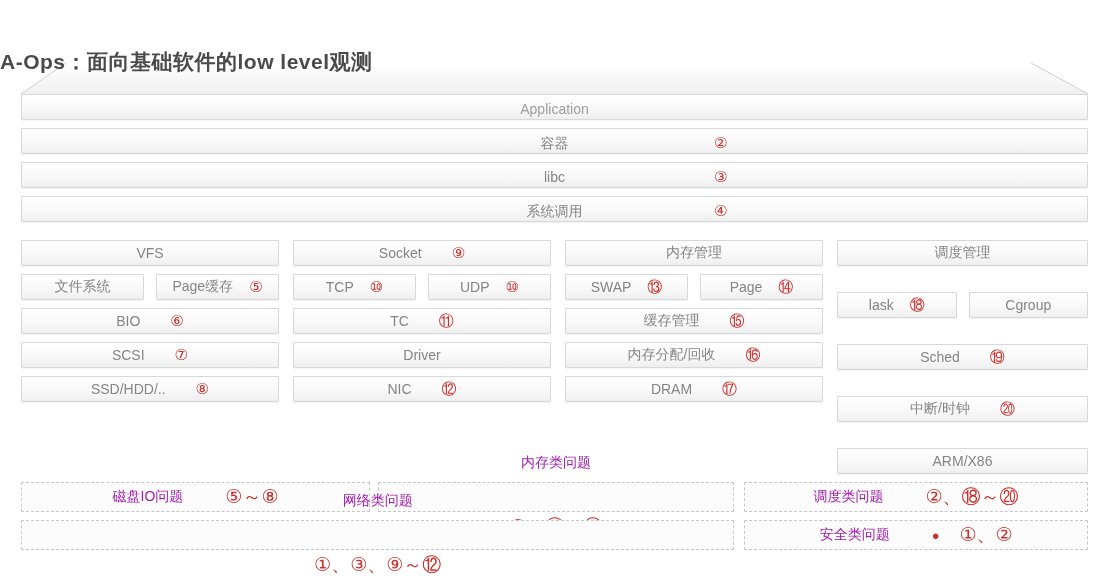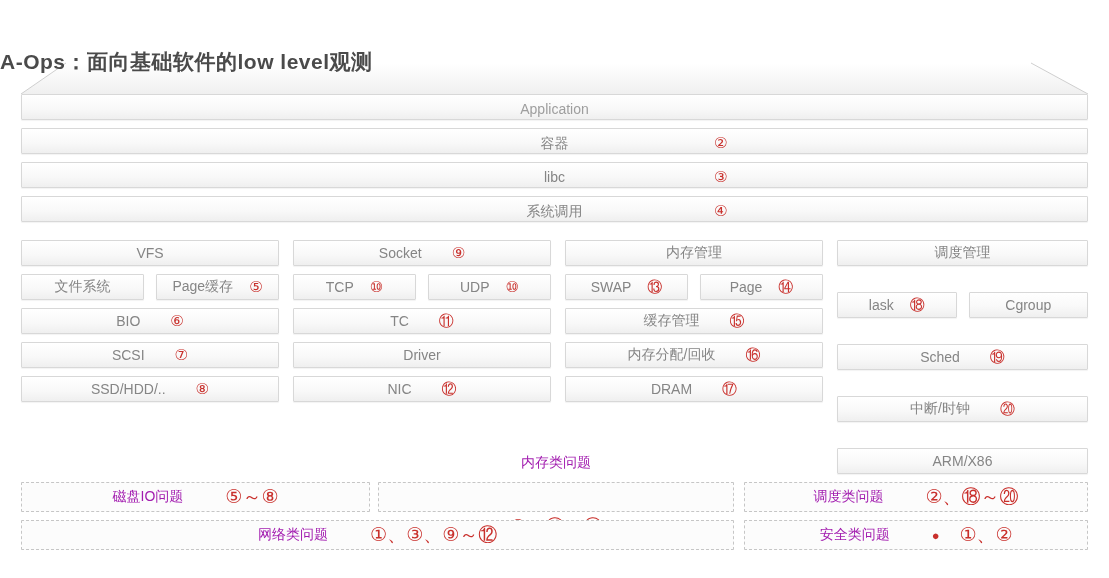--- a/index.html
+++ b/index.html
@@ -37,21 +37,21 @@
     box-sizing:border-box;height:30px;
     border:1px dashed #c6c6c6;border-radius:1px;background:#fcfcfc;
     display:flex;align-items:center;justify-content:center;gap:42px;
     font-size:14px;
   }
   .dash .plbl{font-weight:normal;color:#a21caf;}
   .dash .num{font-size:19px;}
   .w1{width:349px;margin-right:8px;}
   .w2{width:356px;margin-right:10px;flex-direction:column;}
   .w3{width:344px;}
-  .w4{width:714px;margin-right:10px;}
+  .w4{width:714px;margin-right:10px;flex-direction:column;}
   .bullet{color:#c9302c;font-size:13px;margin-right:-22px;}
 </style>
 </head>
 <body>
 
 <div class="stage">
 
   <div class="title">A-Ops：面向基础软件的low level观测</div>
 
   <svg class="lid" width="1109" height="34" viewBox="0 0 1109 34">

